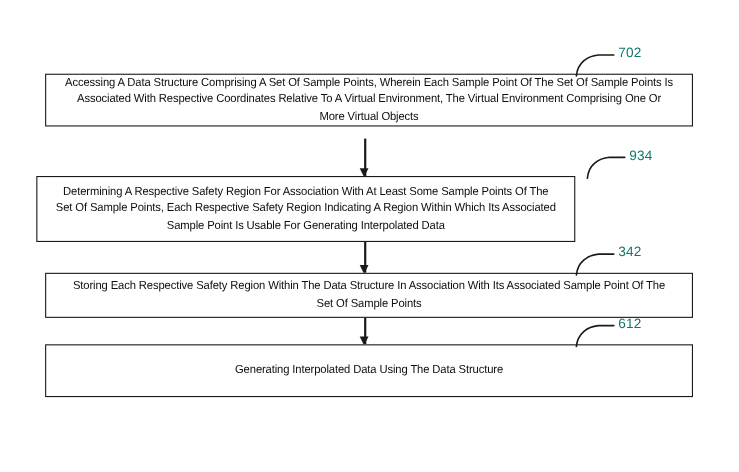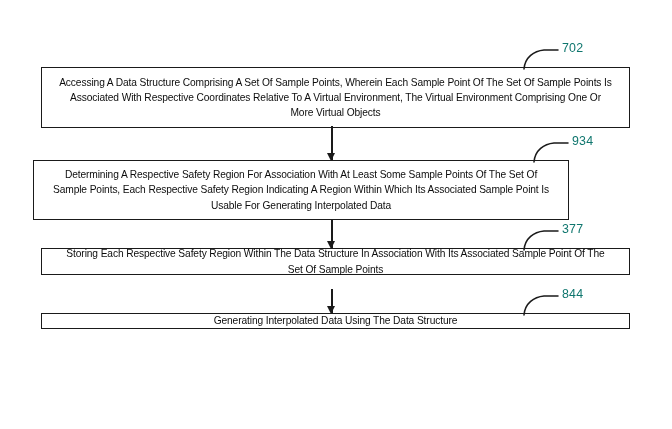--- a/index.html
+++ b/index.html
@@ -34,24 +34,24 @@
     text-align: center;
     color: #0d0d0d;
     font-size: 10.6px;
     line-height: 15.2px;
     letter-spacing: -0.12px;
     transform: scaleX(0.965);
     transform-origin: center center;
     white-space: normal;
   }
 
-  #box-702 { left: 41px;  top: 67px;  width: 589px; height: 61px; }
-  #box-704 { left: 33px;  top: 160px; width: 536px; height: 60px; }
-  #box-706 { left: 41px;  top: 248px; width: 589px; height: 27px; }
-  #box-708 { left: 41px;  top: 313px; width: 589px; height: 16px; }
+  #box-702 { left: 41px;  top: 67px;  width: 589px; height: 48px; }
+  #box-704 { left: 33px;  top: 160px; width: 490px; height: 60px; }
+  #box-706 { left: 41px;  top: 248px; width: 589px; height: 41px; }
+  #box-708 { left: 41px;  top: 313px; width: 589px; height: 48px; }
 
   
   .connector {
     position: absolute;
     left: 331px;
   }
   .connector .shaft {
     position: absolute;
     left: 0;
     top: 0;
@@ -150,23 +150,23 @@
     <svg viewBox="0 0 132 34" xmlns="http://www.w3.org/2000/svg">
       <path d="M 18 28 C 19 16, 28 10, 38 9 L 52 9" fill="none" stroke="#1a1a1a" stroke-width="1.5" stroke-linecap="round"></path>
     </svg>
     <span class="callout-number">934</span>
   </div>
 
   <div class="callout" id="callout-706">
     <svg viewBox="0 0 132 34" xmlns="http://www.w3.org/2000/svg">
       <path d="M 18 28 C 19 16, 28 10, 38 9 L 52 9" fill="none" stroke="#1a1a1a" stroke-width="1.5" stroke-linecap="round"></path>
     </svg>
-    <span class="callout-number">377</span>
+    <span class="callout-number">342</span>
   </div>
 
   <div class="callout" id="callout-708">
     <svg viewBox="0 0 132 34" xmlns="http://www.w3.org/2000/svg">
       <path d="M 18 28 C 19 16, 28 10, 38 9 L 52 9" fill="none" stroke="#1a1a1a" stroke-width="1.5" stroke-linecap="round"></path>
     </svg>
-    <span class="callout-number">844</span>
+    <span class="callout-number">612</span>
   </div>
 
 </div>
 
 </body></html>

